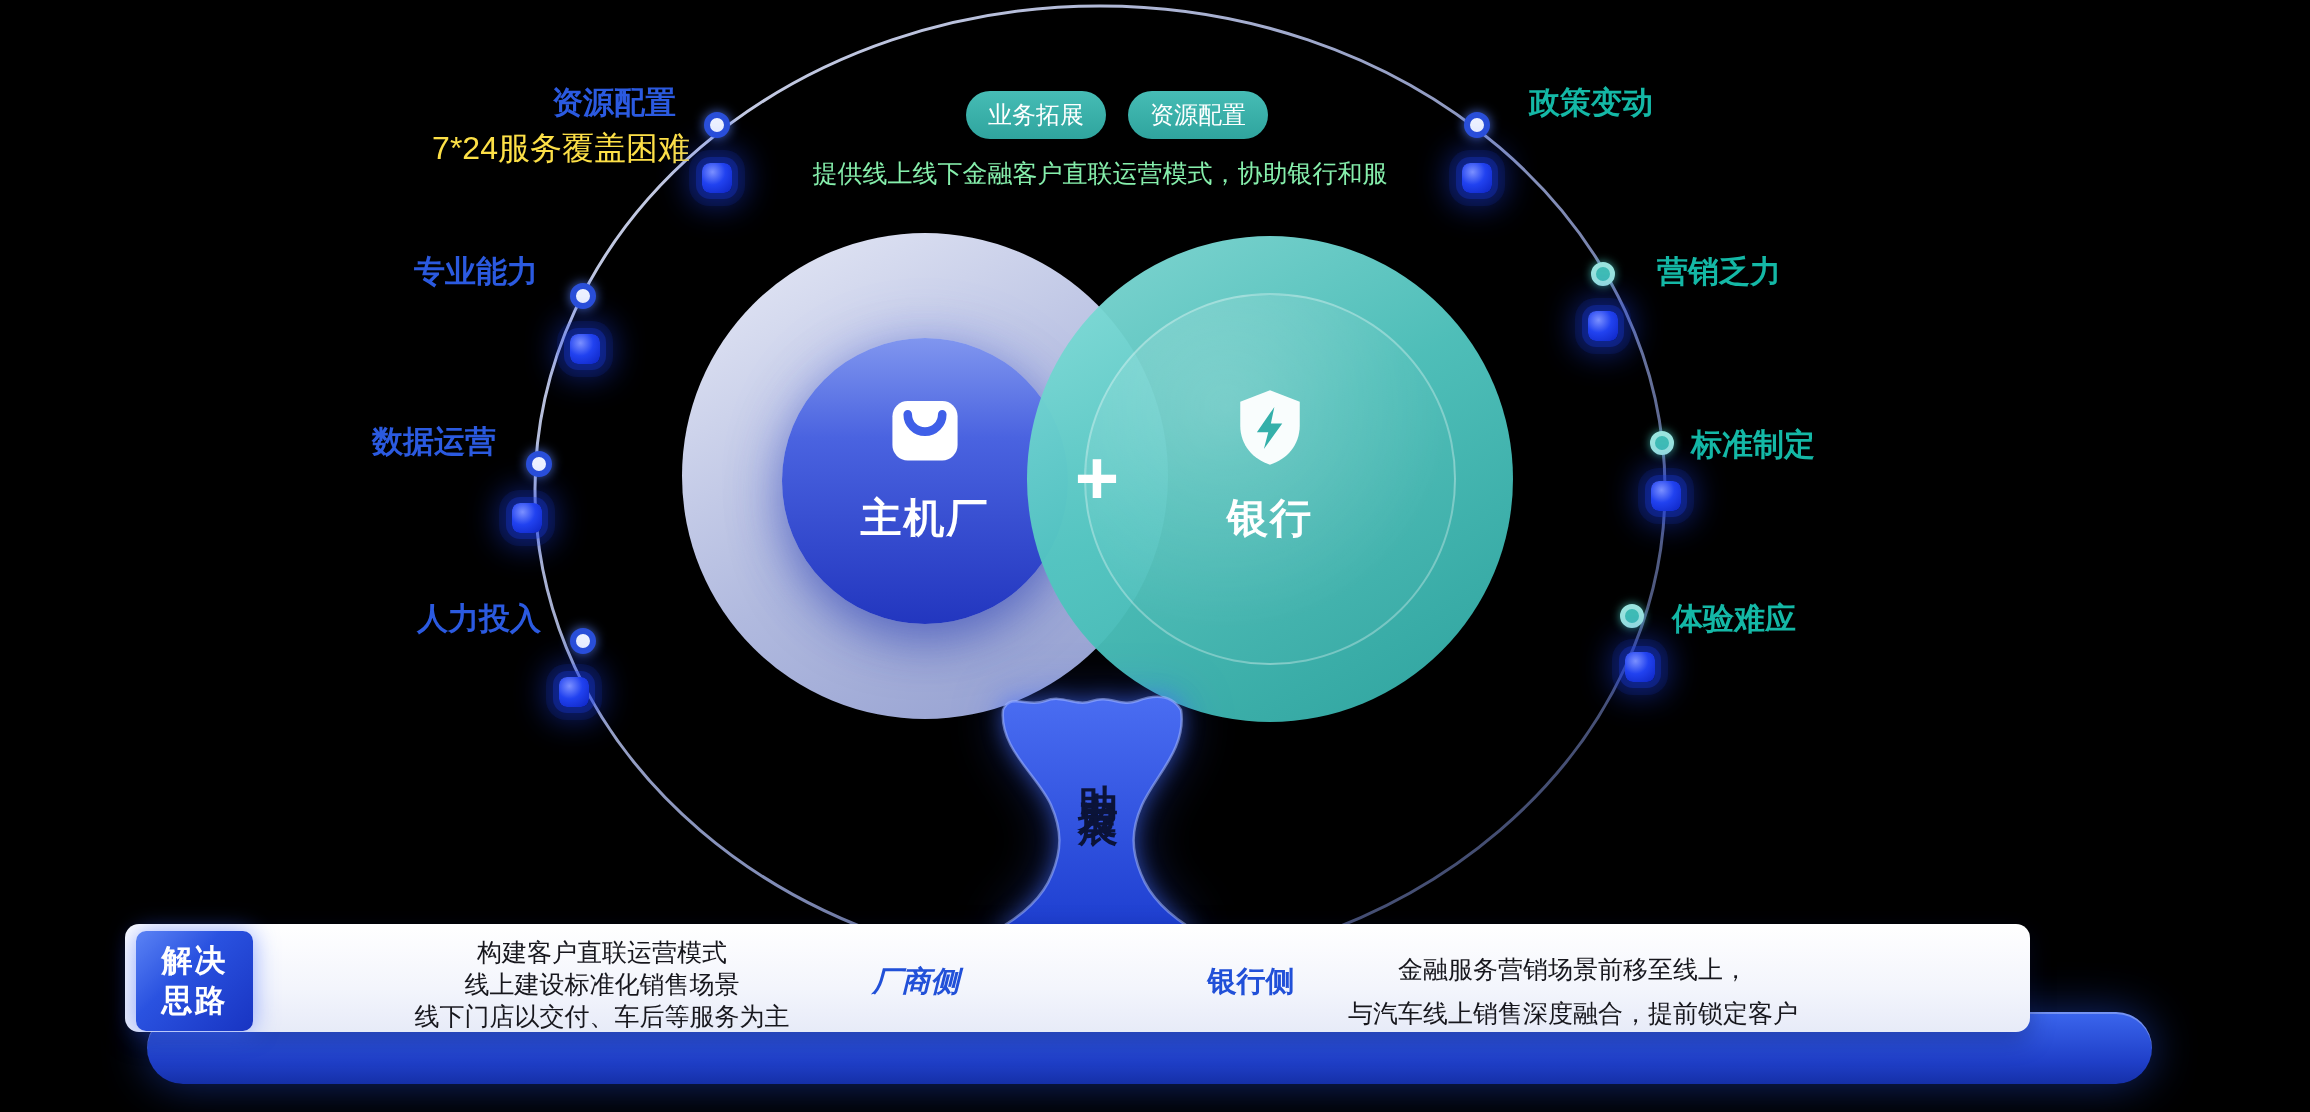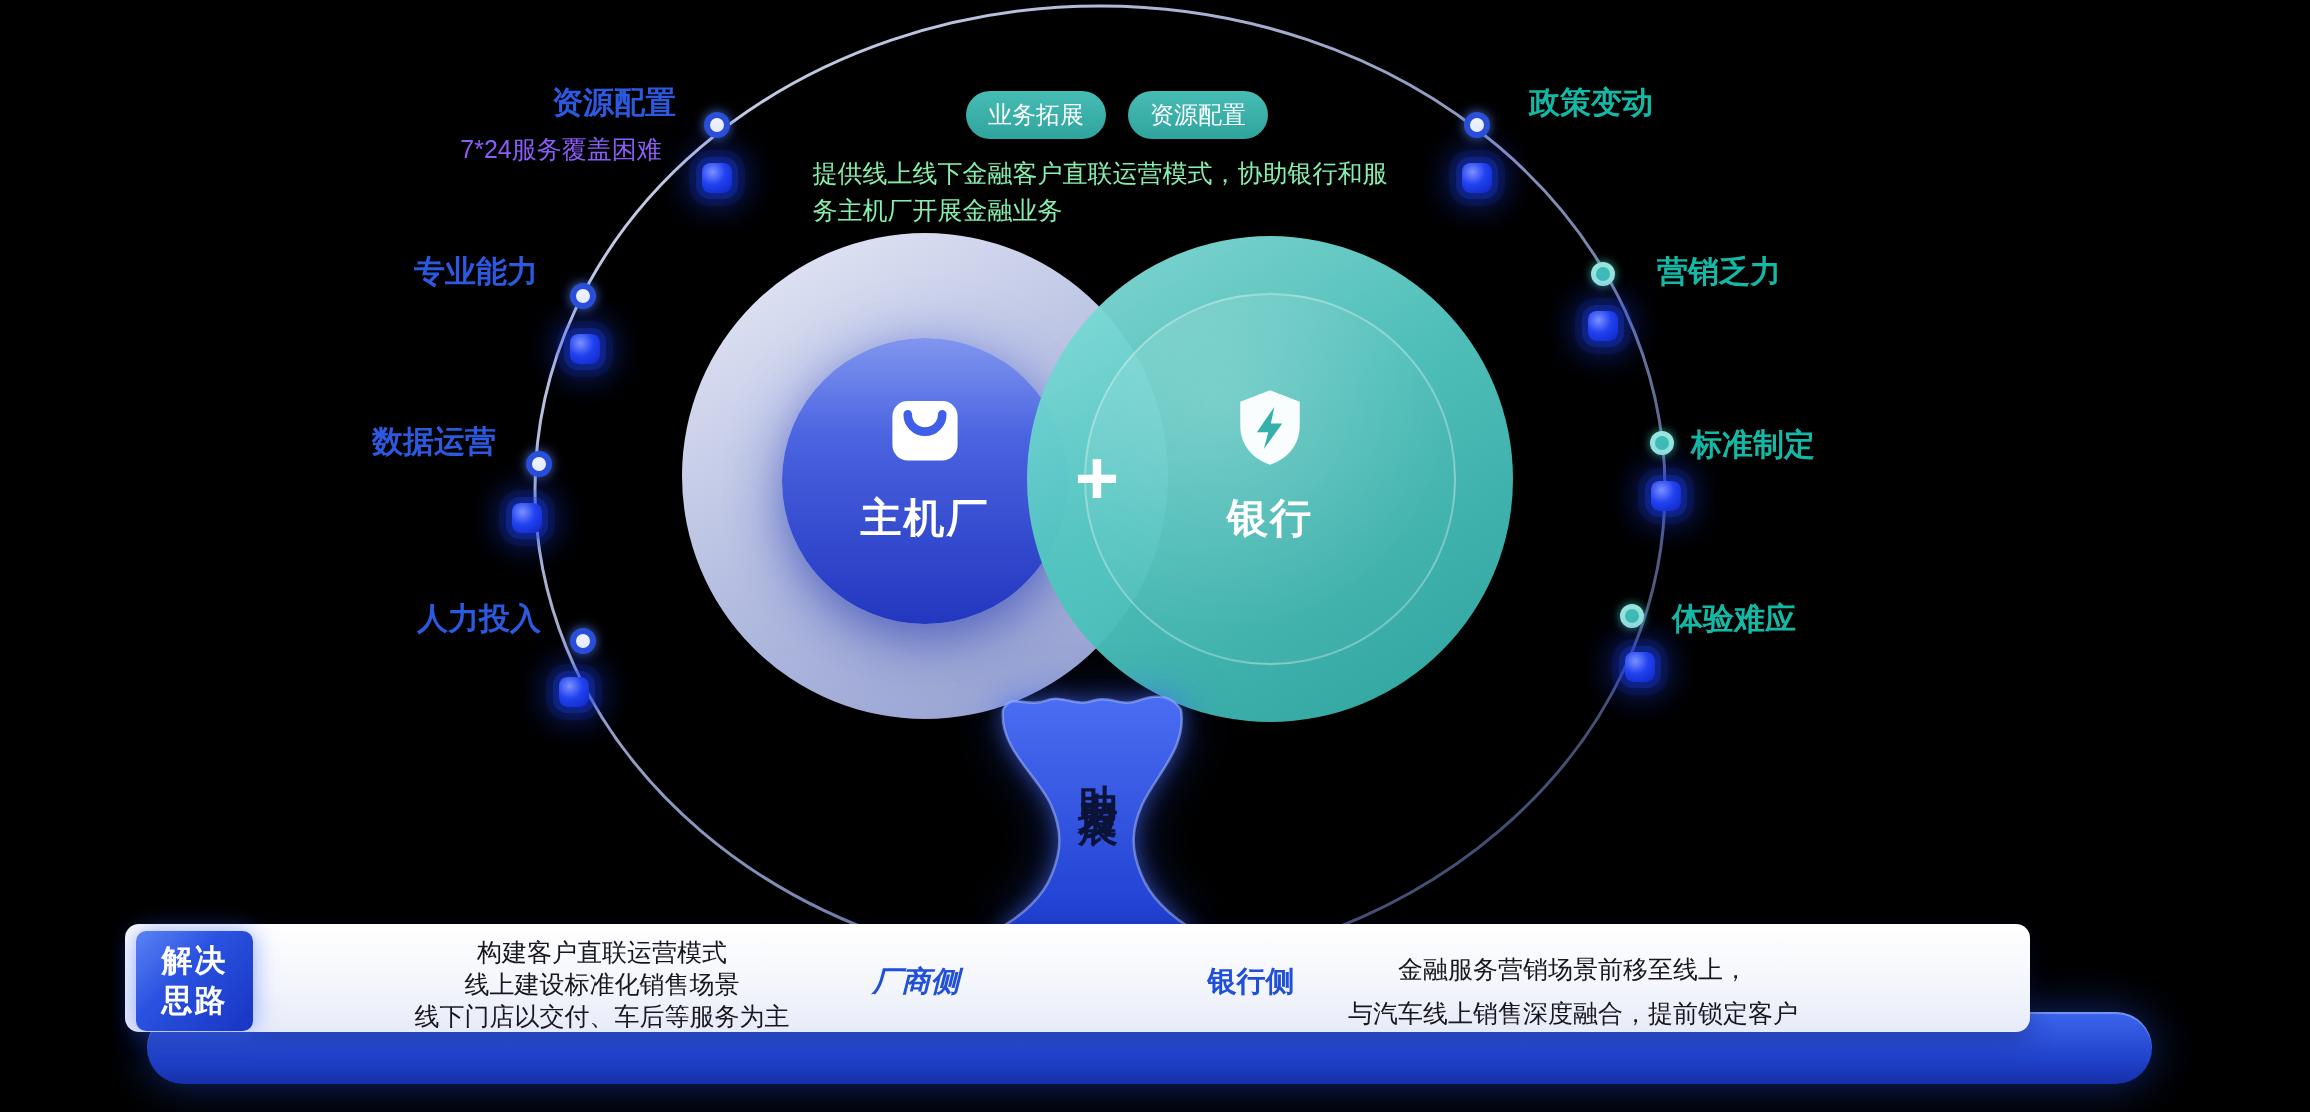--- a/index.html
+++ b/index.html
@@ -5,21 +5,21 @@
   html,body{margin:0;padding:0;background:#000;}
   body{font-family:"Liberation Sans","DejaVu Sans",sans-serif;}
   .stage{position:relative;width:2310px;height:1112px;background:#000;overflow:hidden;}
   .abs{position:absolute;}
   .center{transform:translate(-50%,-50%);}
   .cx{transform:translateX(-50%);}
 
   
   .label-blue{color:#2B5AE0;font-weight:700;font-size:31px;white-space:nowrap;}
   .label-teal{color:#14b8a6;font-weight:700;font-size:31px;white-space:nowrap;}
-  .sub-gray{color:#8b5cf6;font-size:25px;white-space:nowrap;}
+  .sub-gray{color:#fde047;font-size:32px;white-space:nowrap;}
 
   .dot-b{width:26px;height:26px;border-radius:50%;background:#eef2ff;border:6px solid #2a4fd8;
          box-sizing:border-box;box-shadow:0 0 12px rgba(90,130,255,0.8);}
   .dot-t{width:24px;height:24px;border-radius:50%;background:#3fbdb5;border:5px solid #9ae4de;
          box-sizing:border-box;box-shadow:0 0 10px rgba(80,220,210,0.7);}
   .gem{width:30px;height:30px;border-radius:8px;
        background:radial-gradient(circle at 35% 30%, #7b90ff 0%, #2142f0 45%, #0c23c0 100%);
        box-shadow:0 0 0 6px rgba(25,60,230,0.30), 0 0 0 13px rgba(25,60,230,0.13), 0 0 30px 14px rgba(30,70,255,0.42);}
 
   
@@ -76,21 +76,20 @@
     <ellipse cx="1100" cy="489" rx="565" ry="483" fill="none" stroke="url(#orbitGrad)" stroke-width="3"></ellipse>
   </svg>
 
   <div class="abs center" style="left:1117px;top:115px;display:flex;gap:22px;">
     <div class="pill">业务拓展</div>
     <div class="pill">资源配置</div>
   </div>
 
   <div class="abs cx desc" style="left:1100px;top:155px;">
     <div>提供线上线下金融客户直联运营模式，协助银行和服</div>
-    <div>务主机厂开展金融业务</div>
   </div>
 
   <div class="abs circle oem-outer" style="left:682px;top:233px;"></div>
 
   <div class="abs circle oem-inner" style="left:782px;top:338px;"></div>
 
   <div class="abs circle bank-circle" style="left:1027px;top:236px;"></div>
   <div class="abs circle bank-inner" style="left:1084px;top:293px;"></div>
 
   <svg class="abs center" style="left:925px;top:424px;" width="92" height="92" viewBox="0 0 48 48">

